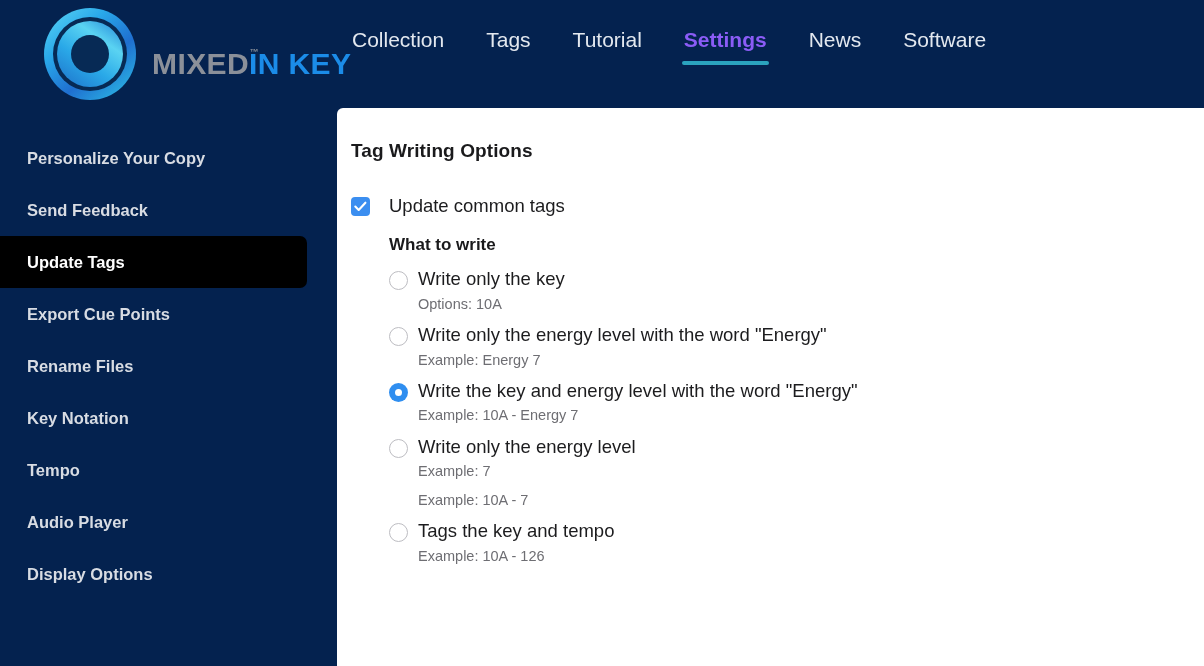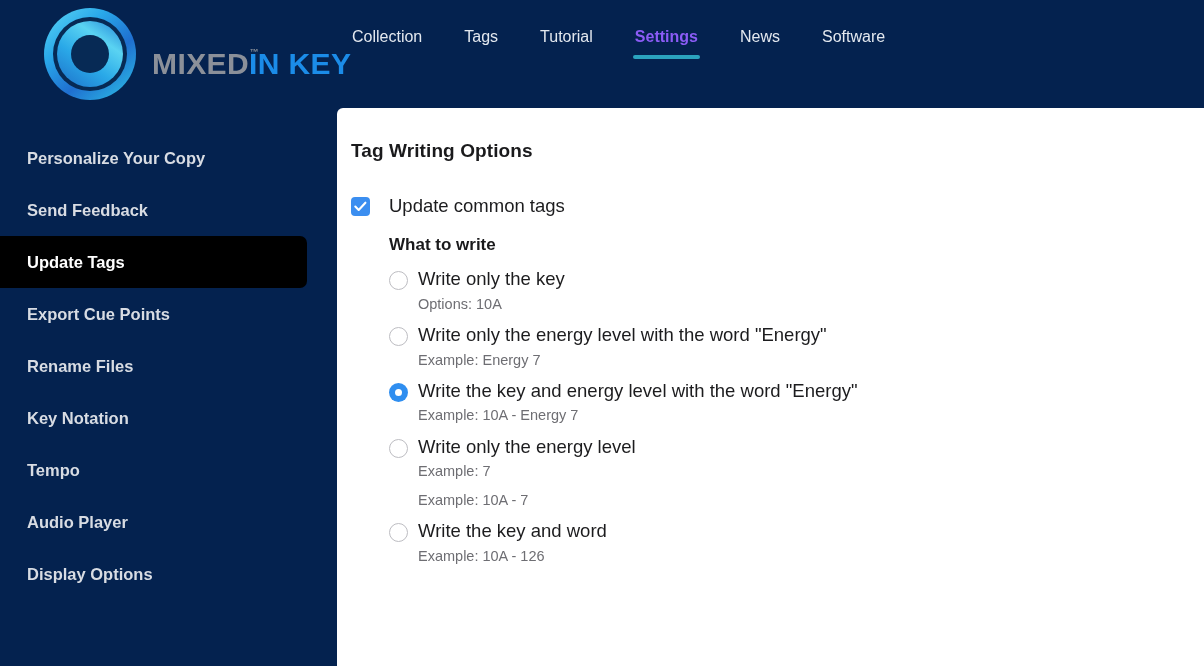--- a/index.html
+++ b/index.html
@@ -109,21 +109,21 @@
     position: absolute;
     left: 352px;
     top: 28px;
     display: flex;
     align-items: flex-start;
     gap: 0;
   }
   .nav-item {
     position: relative;
     color: #e3e8ef;
-    font-size: 16px;
+    font-size: 21px;
     font-weight: normal;
     padding: 0 0 16px 0;
     margin-right: 42px;
     cursor: pointer;
     white-space: nowrap;
     text-align: right;
   }
   .nav-item:last-child { margin-right: 0; }
   .nav-item.active {
     color: #8b5cf6;
@@ -364,20 +364,20 @@
         <div class="opt-example">Example: 7</div>
       </div>
 
       <div class="opt">
         <div class="opt-example">Example: 10A - 7</div>
       </div>
 
       <div class="opt">
         <div class="opt-main">
           <span class="radio"></span>
-          <span class="opt-label">Write the key and word</span>
+          <span class="opt-label">Tags the key and tempo</span>
         </div>
         <div class="opt-example">Example: 10A - 126</div>
       </div>
 
     </div>
   </div>
 </div>
 
 </body></html>

